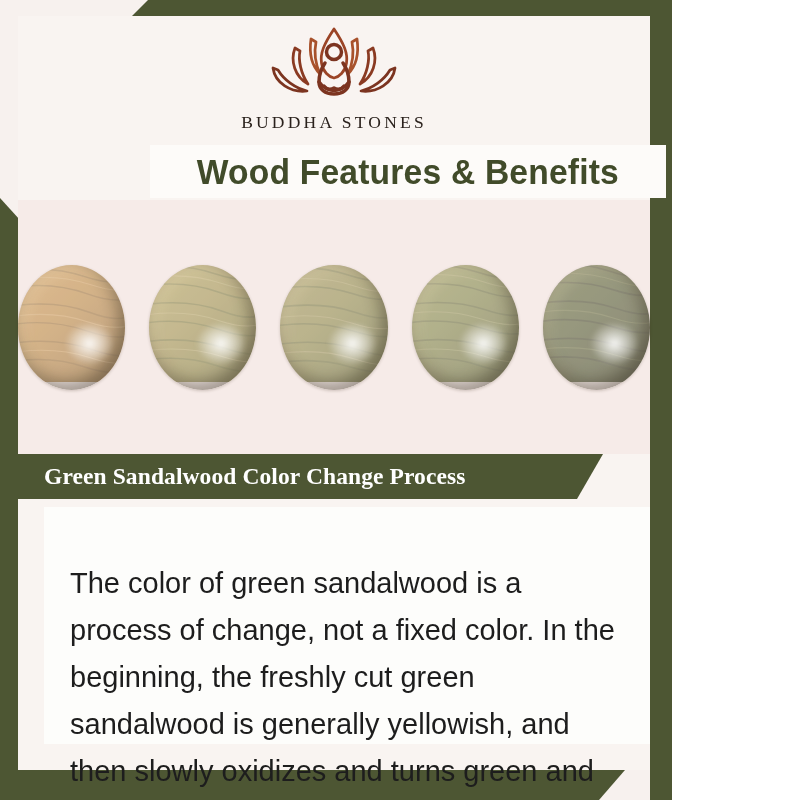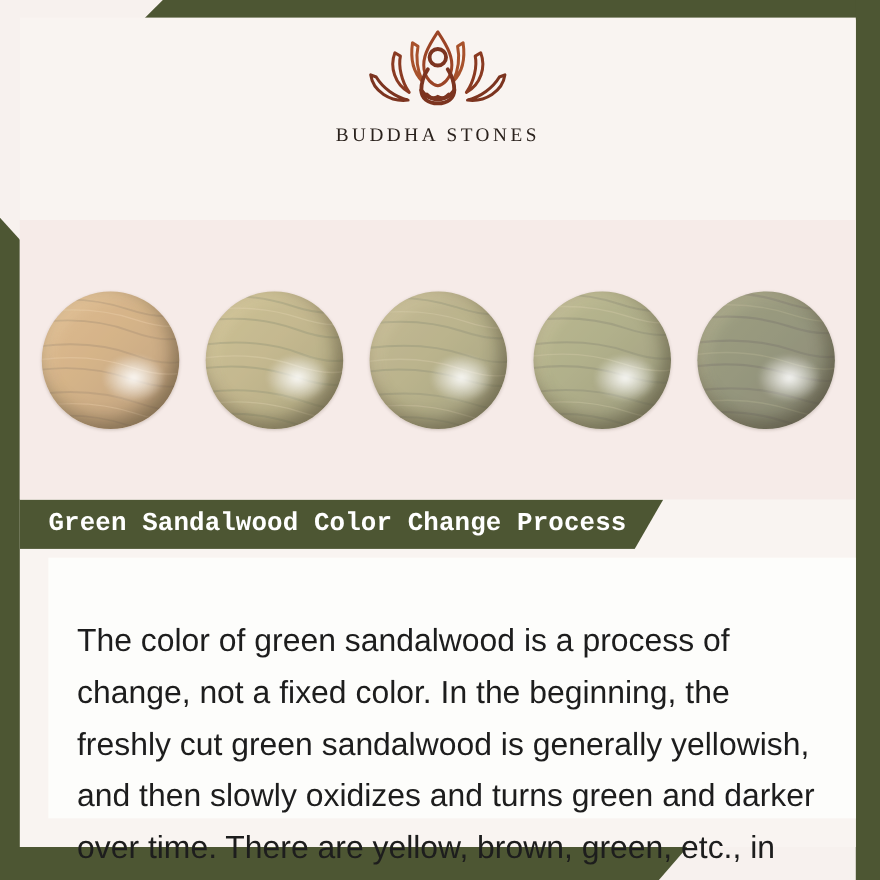--- a/index.html
+++ b/index.html
@@ -6,21 +6,21 @@
     margin: 0;
     padding: 0;
     background: #ffffff;
   }
   body {
     font-family: "Liberation Sans", sans-serif;
   }
 
   #infographic {
     position: relative;
-    width: 800px;
+    width: 672px;
     height: 800px;
     overflow: hidden;
     background: #f7f1ee;
   }
 
   
   .frame-band {
     position: absolute;
     background: #4d5633;
   }
@@ -164,21 +164,21 @@
     top: 438px;
     width: 585px;
     height: 45px;
     background: #4d5633;
     clip-path: polygon(0 0, 100% 0, calc(100% - 26px) 100%, 0 100%);
     display: flex;
     align-items: center;
   }
   .section-banner-text {
     color: #ffffff;
-    font-family: Liberation Mono, monospace;
+    font-family: Liberation Serif, serif;
     font-weight: bold;
     font-size: 23.5px;
     padding-left: 26px;
     letter-spacing: 0.1px;
   }
 
   
   .body-panel {
     position: absolute;
     left: 26px;
@@ -234,20 +234,23 @@
 
           <path d="M152 82 C144 94 140 108 140 120 C140 134 152 144 170 144 C188 144 200 134 200 120 C200 108 196 94 188 82"></path>
 
           <path d="M140 120 C148 132 160 138 170 132 C180 138 192 132 200 120"></path>
           <path d="M150 128 C160 140 180 140 190 128"></path>
         </g>
       </svg>
       <div class="logo-wordmark">BUDDHA STONES</div>
     </div>
 
+    <div class="title-plate">
+      <div class="title-text">Wood Features &amp; Benefits</div>
+    </div>
 
     <div class="beads-strip">
 
       <div class="bead">
         <svg class="grain" viewBox="0 0 100 100" preserveAspectRatio="none">
           <defs>
             <linearGradient id="b1" x1="0" y1="0" x2="1" y2="1">
               <stop offset="0%" stop-color="#d8a855"></stop>
               <stop offset="45%" stop-color="#c0903f"></stop>
               <stop offset="100%" stop-color="#8e6728"></stop>

